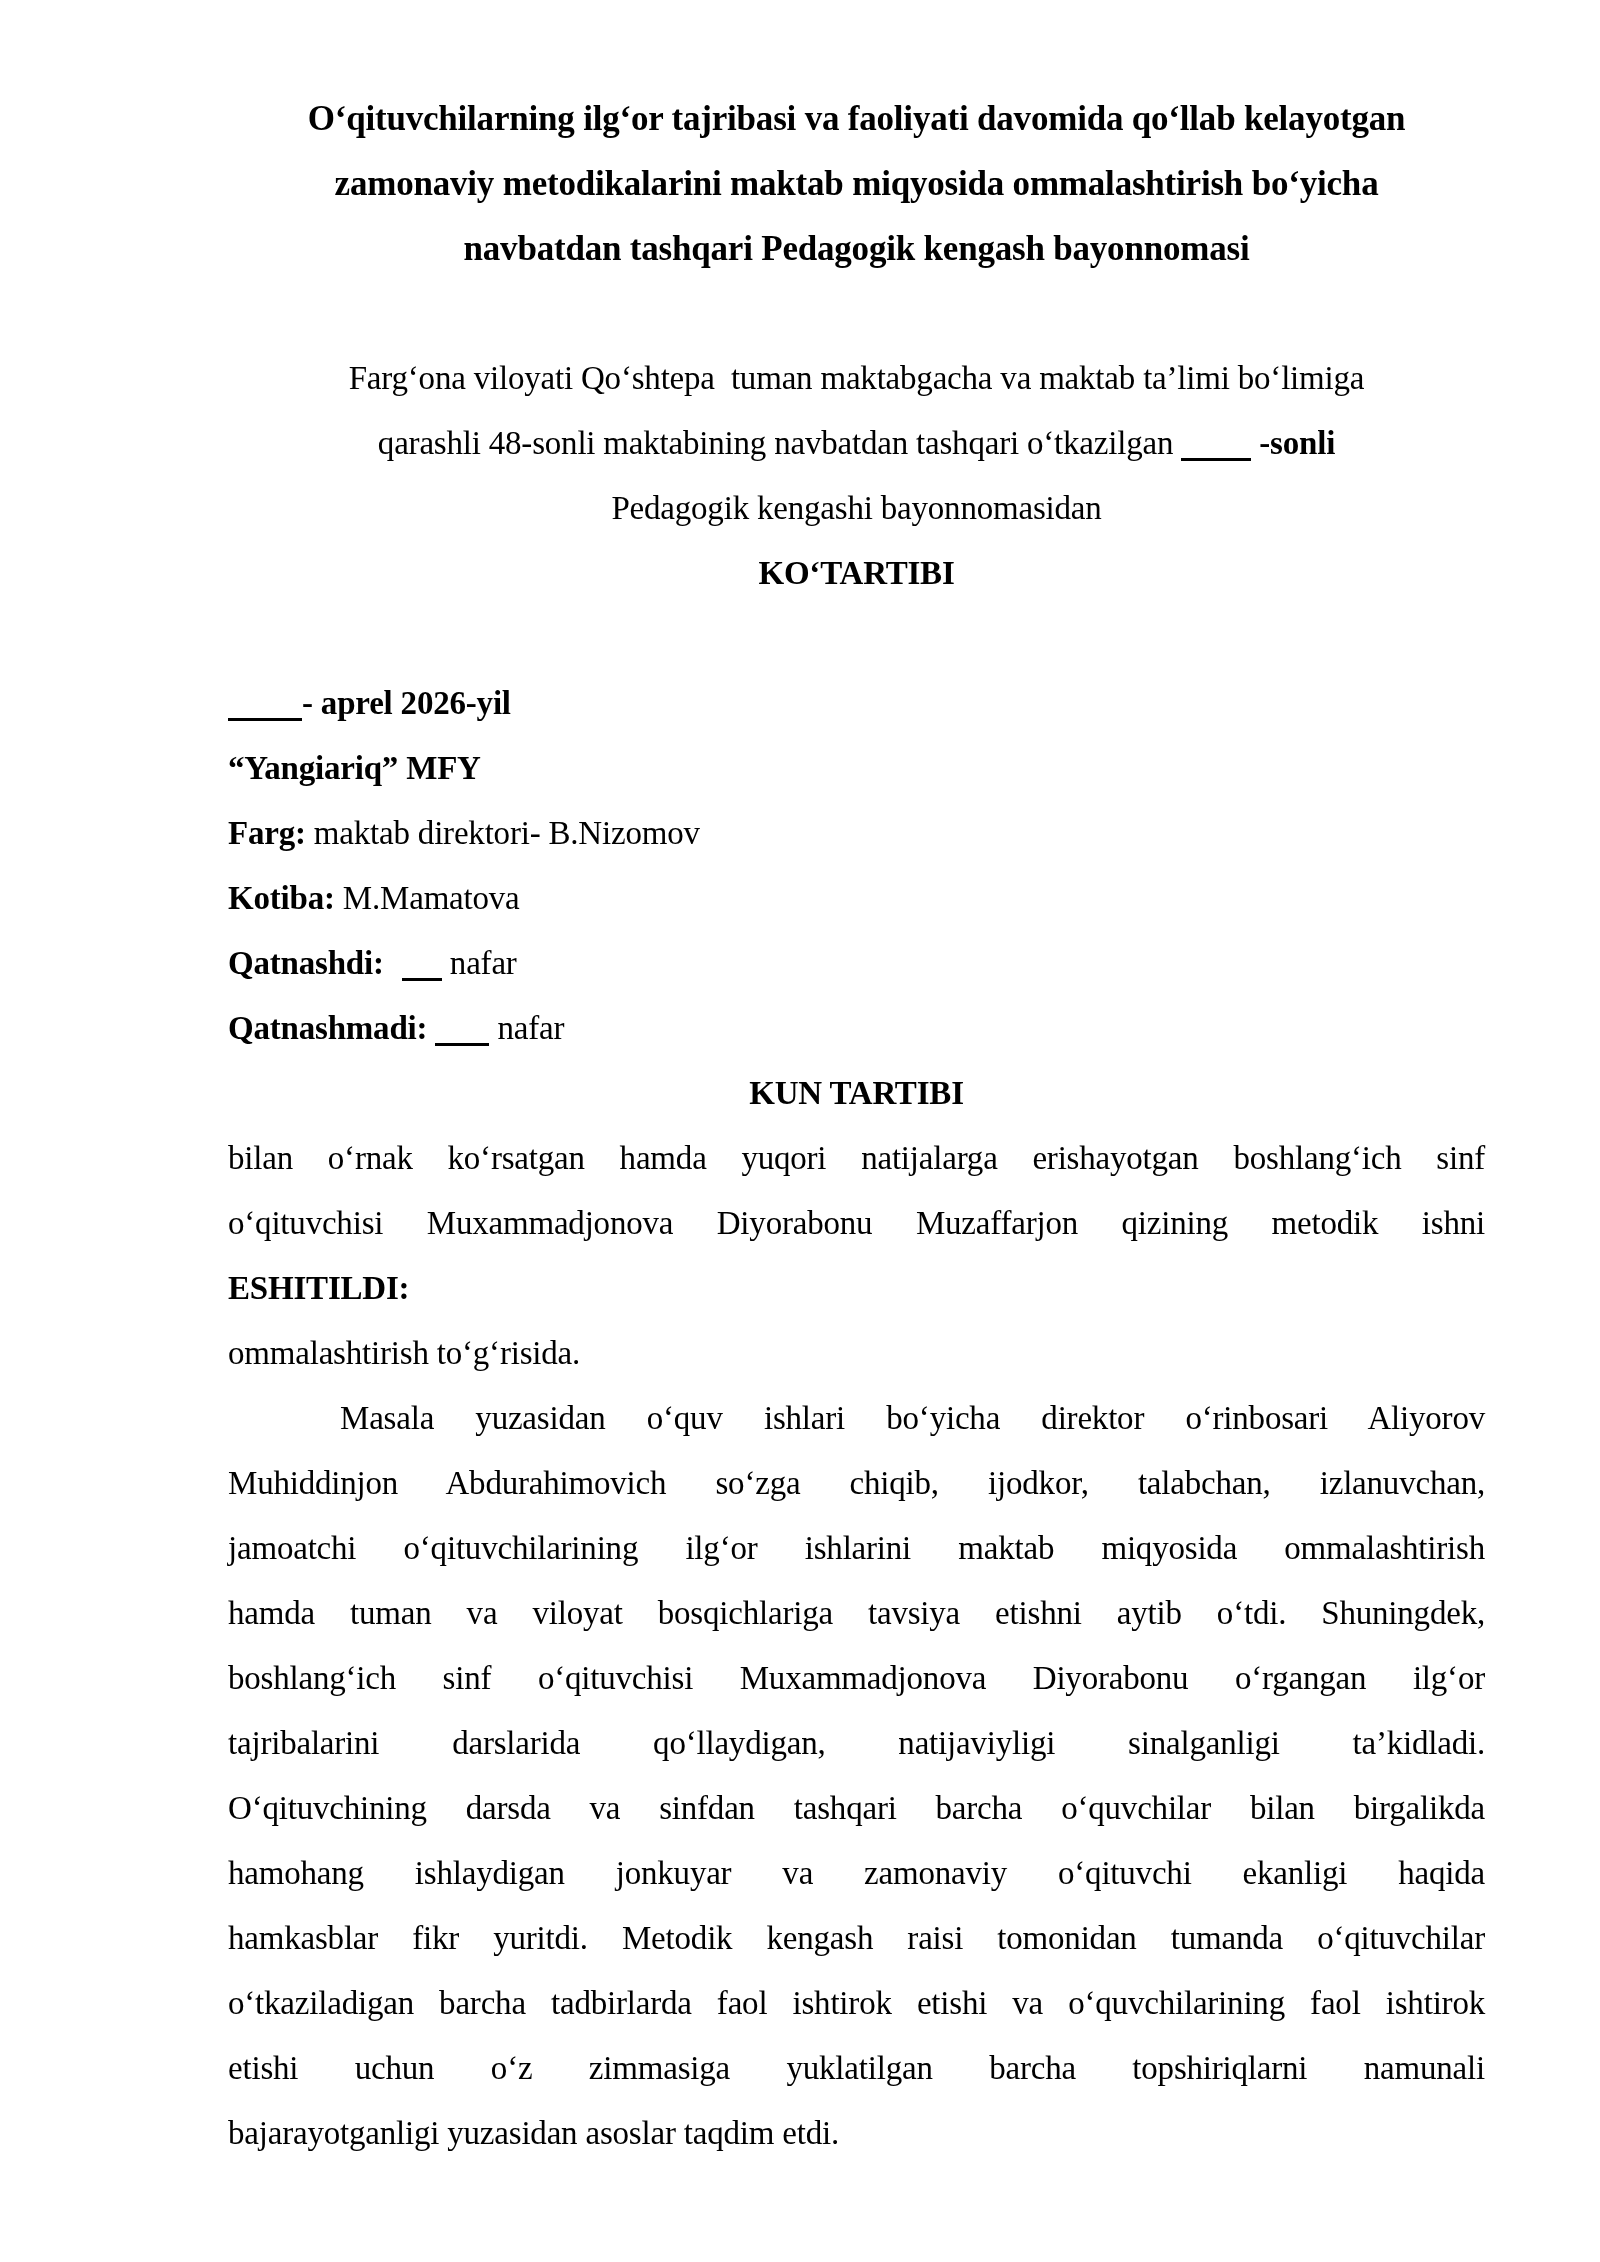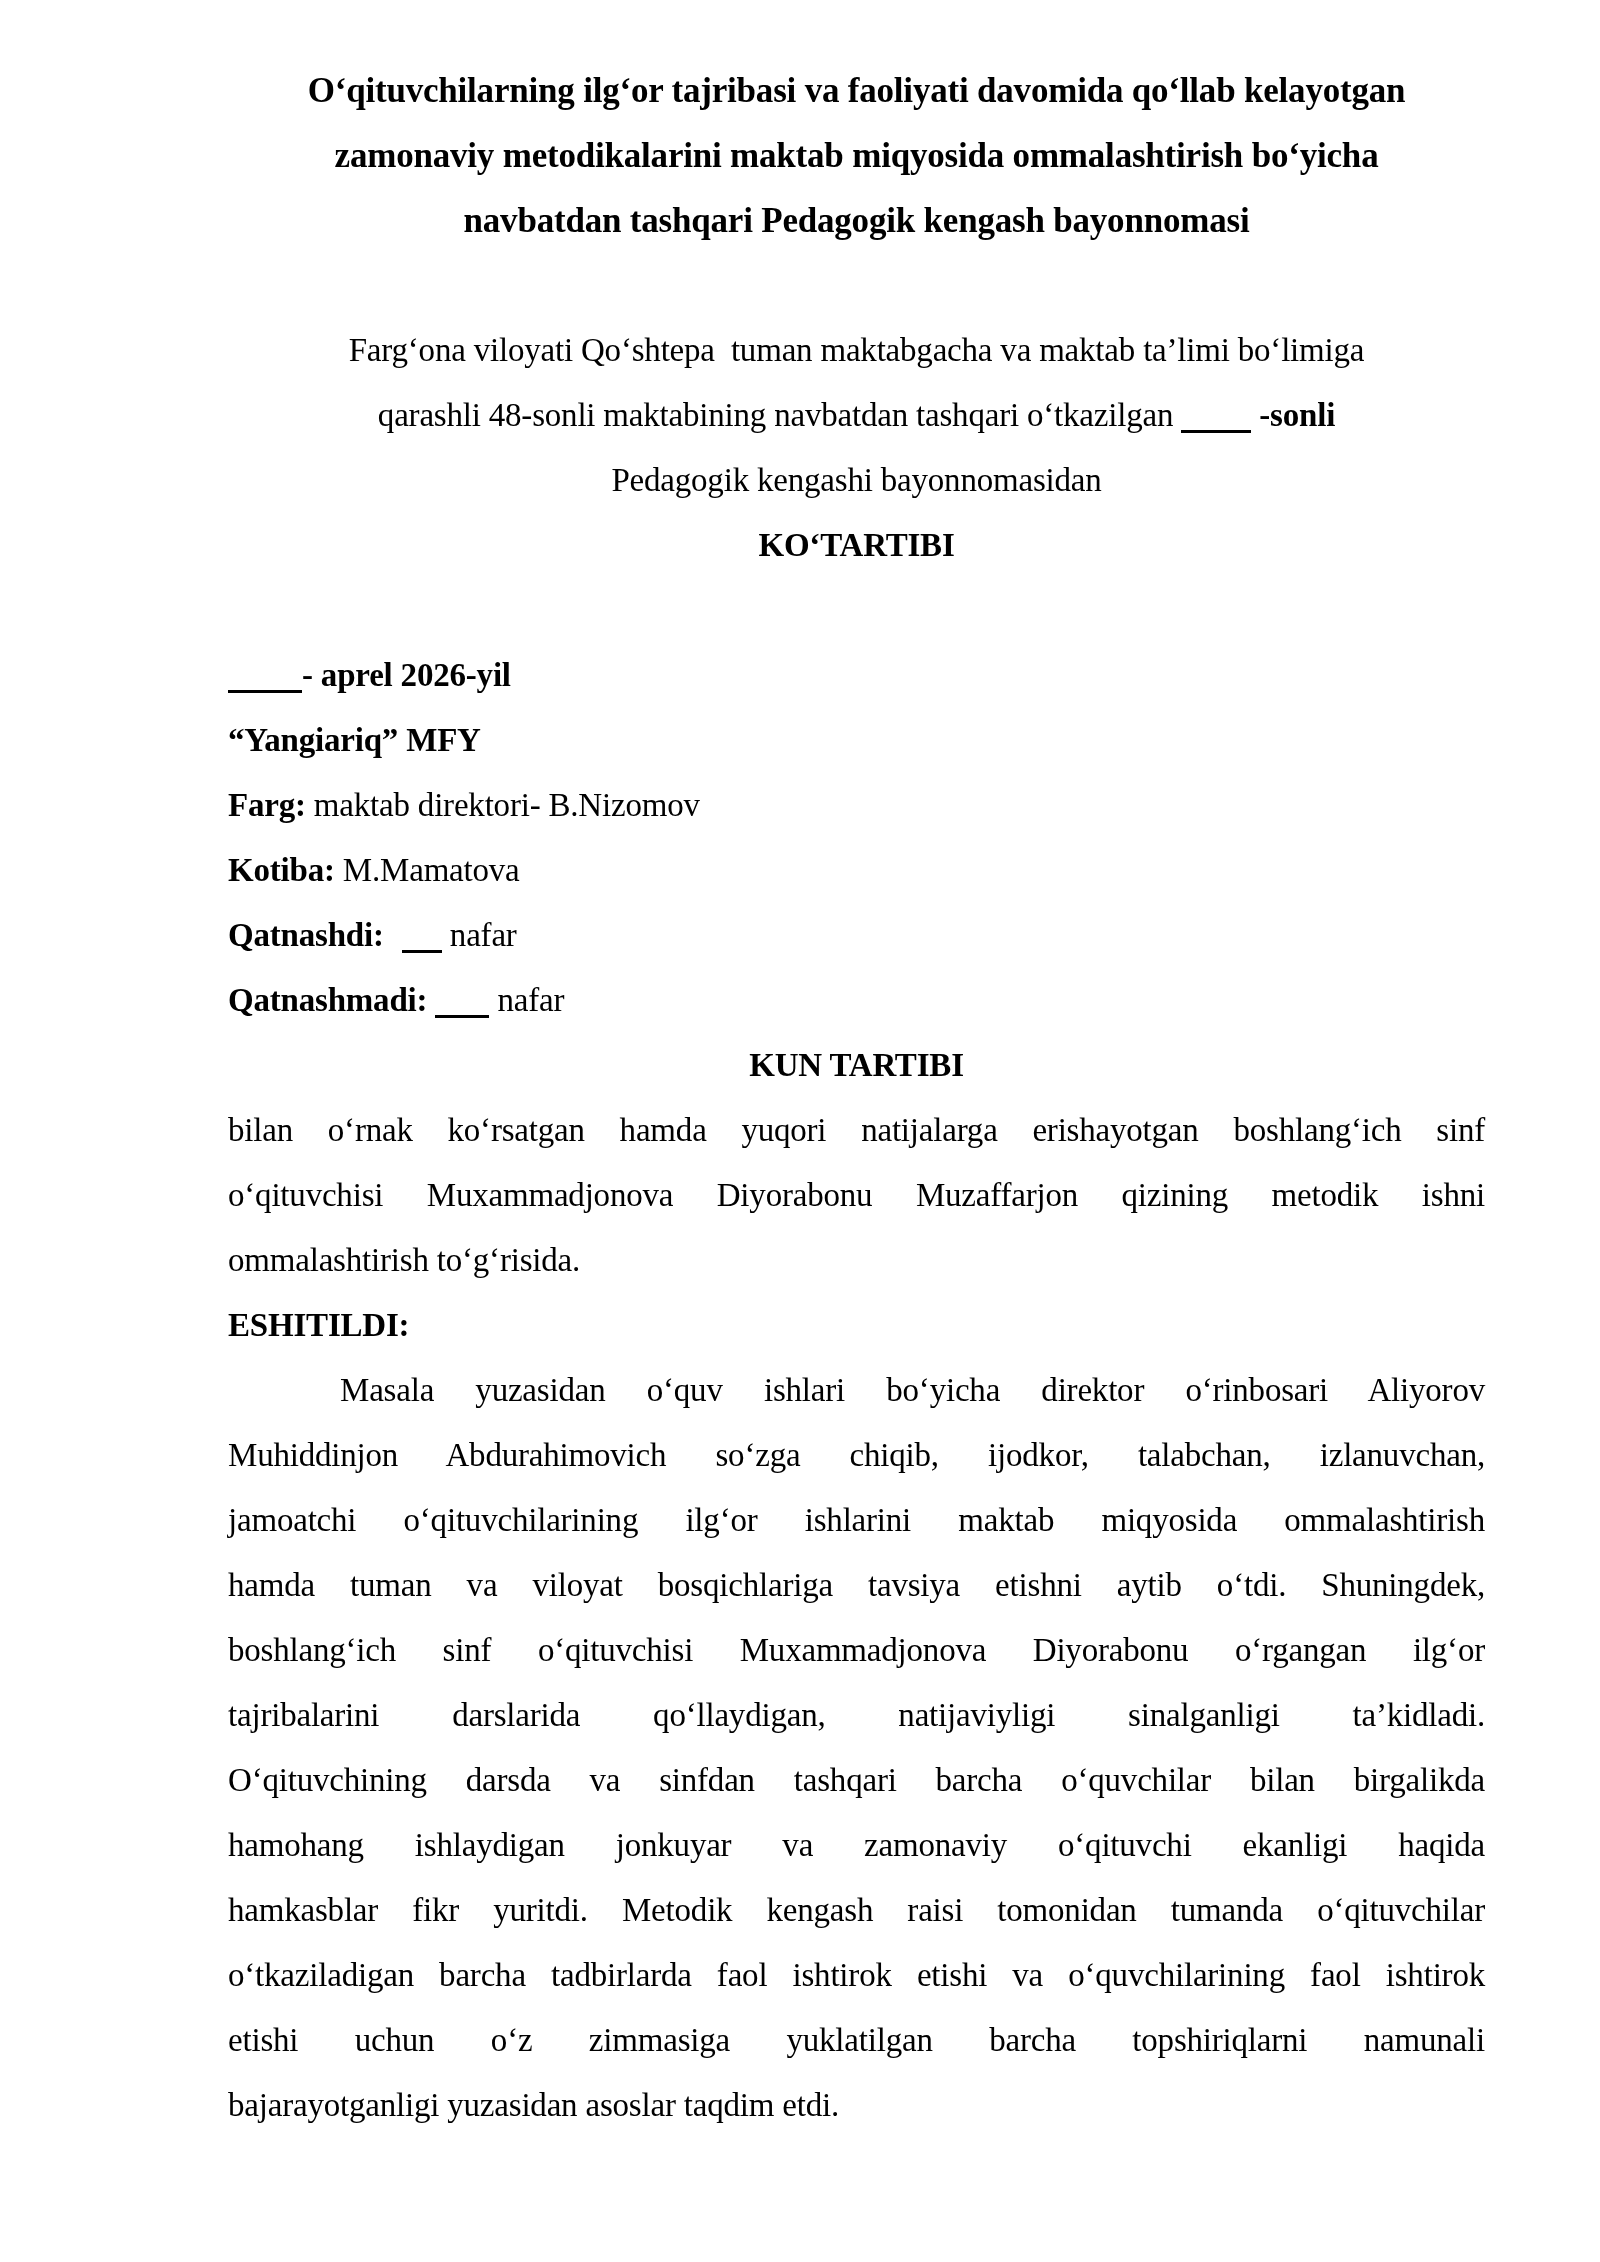--- a/index.html
+++ b/index.html
@@ -10,21 +10,21 @@
     color: #000000;
     font-family: "Liberation Serif", "DejaVu Serif", serif;
     font-size: 33px;
     letter-spacing: -0.2px;
     overflow: hidden;
   }
   .page {
     box-sizing: border-box;
     width: 1600px;
     height: 2262px;
-    padding: 58px 115px 0 228px;
+    padding: 86px 115px 0 228px;
   }
   .line { line-height: 65px; white-space: nowrap; }
   .c { text-align: center; white-space: pre-wrap; }
   .j { text-align: justify; text-align-last: justify; -moz-text-align-last: justify; white-space: normal; }
   .jlast { text-align: left; text-align-last: left; white-space: normal; }
   .b { font-weight: bold; }
   .title { font-size: 35px; font-weight: bold; }
   .sp { height: 65px; }
   .indent95 { text-indent: 95px; }
   .indent112 { text-indent: 112px; }
@@ -72,23 +72,23 @@
 
   <div class="line"><span class="b">Farg:</span> <span>maktab direktori- B.Nizomov</span></div>
   <div class="line"><span class="b">Kotiba:</span> <span>M.Mamatova</span></div>
   <div class="line"><span class="b">Qatnashdi:</span> <span class="blank w40"></span> <span>nafar</span></div>
   <div class="line"><span class="b">Qatnashmadi:</span> <span class="blank w54"></span> <span>nafar</span></div>
 
   <div class="line c b">KUN TARTIBI</div>
 
   <div class="line j">bilan o‘rnak ko‘rsatgan hamda yuqori natijalarga erishayotgan boshlang‘ich sinf</div>
   <div class="line j">o‘qituvchisi Muxammadjonova Diyorabonu Muzaffarjon qizining metodik ishni</div>
+  <div class="line b">ESHITILDI:</div>
+
   <div class="line jlast">ommalashtirish to‘g‘risida.</div>
-
-  <div class="line b">ESHITILDI:</div>
 
   <div class="line j indent112">Masala yuzasidan o‘quv ishlari bo‘yicha direktor o‘rinbosari Aliyorov</div>
   <div class="line j">Muhiddinjon Abdurahimovich so‘zga chiqib, ijodkor, talabchan, izlanuvchan,</div>
   <div class="line j">jamoatchi o‘qituvchilarining ilg‘or ishlarini maktab miqyosida ommalashtirish</div>
   <div class="line j">hamda tuman va viloyat bosqichlariga tavsiya etishni aytib o‘tdi. Shuningdek,</div>
   <div class="line j">boshlang‘ich sinf o‘qituvchisi Muxammadjonova Diyorabonu o‘rgangan ilg‘or</div>
   <div class="line j">tajribalarini darslarida qo‘llaydigan, natijaviyligi sinalganligi ta’kidladi.</div>
   <div class="line j">O‘qituvchining darsda va sinfdan tashqari barcha o‘quvchilar bilan birgalikda</div>
   <div class="line j">hamohang ishlaydigan jonkuyar va zamonaviy o‘qituvchi ekanligi haqida</div>
   <div class="line j">hamkasblar fikr yuritdi. Metodik kengash raisi tomonidan tumanda o‘qituvchilar</div>

